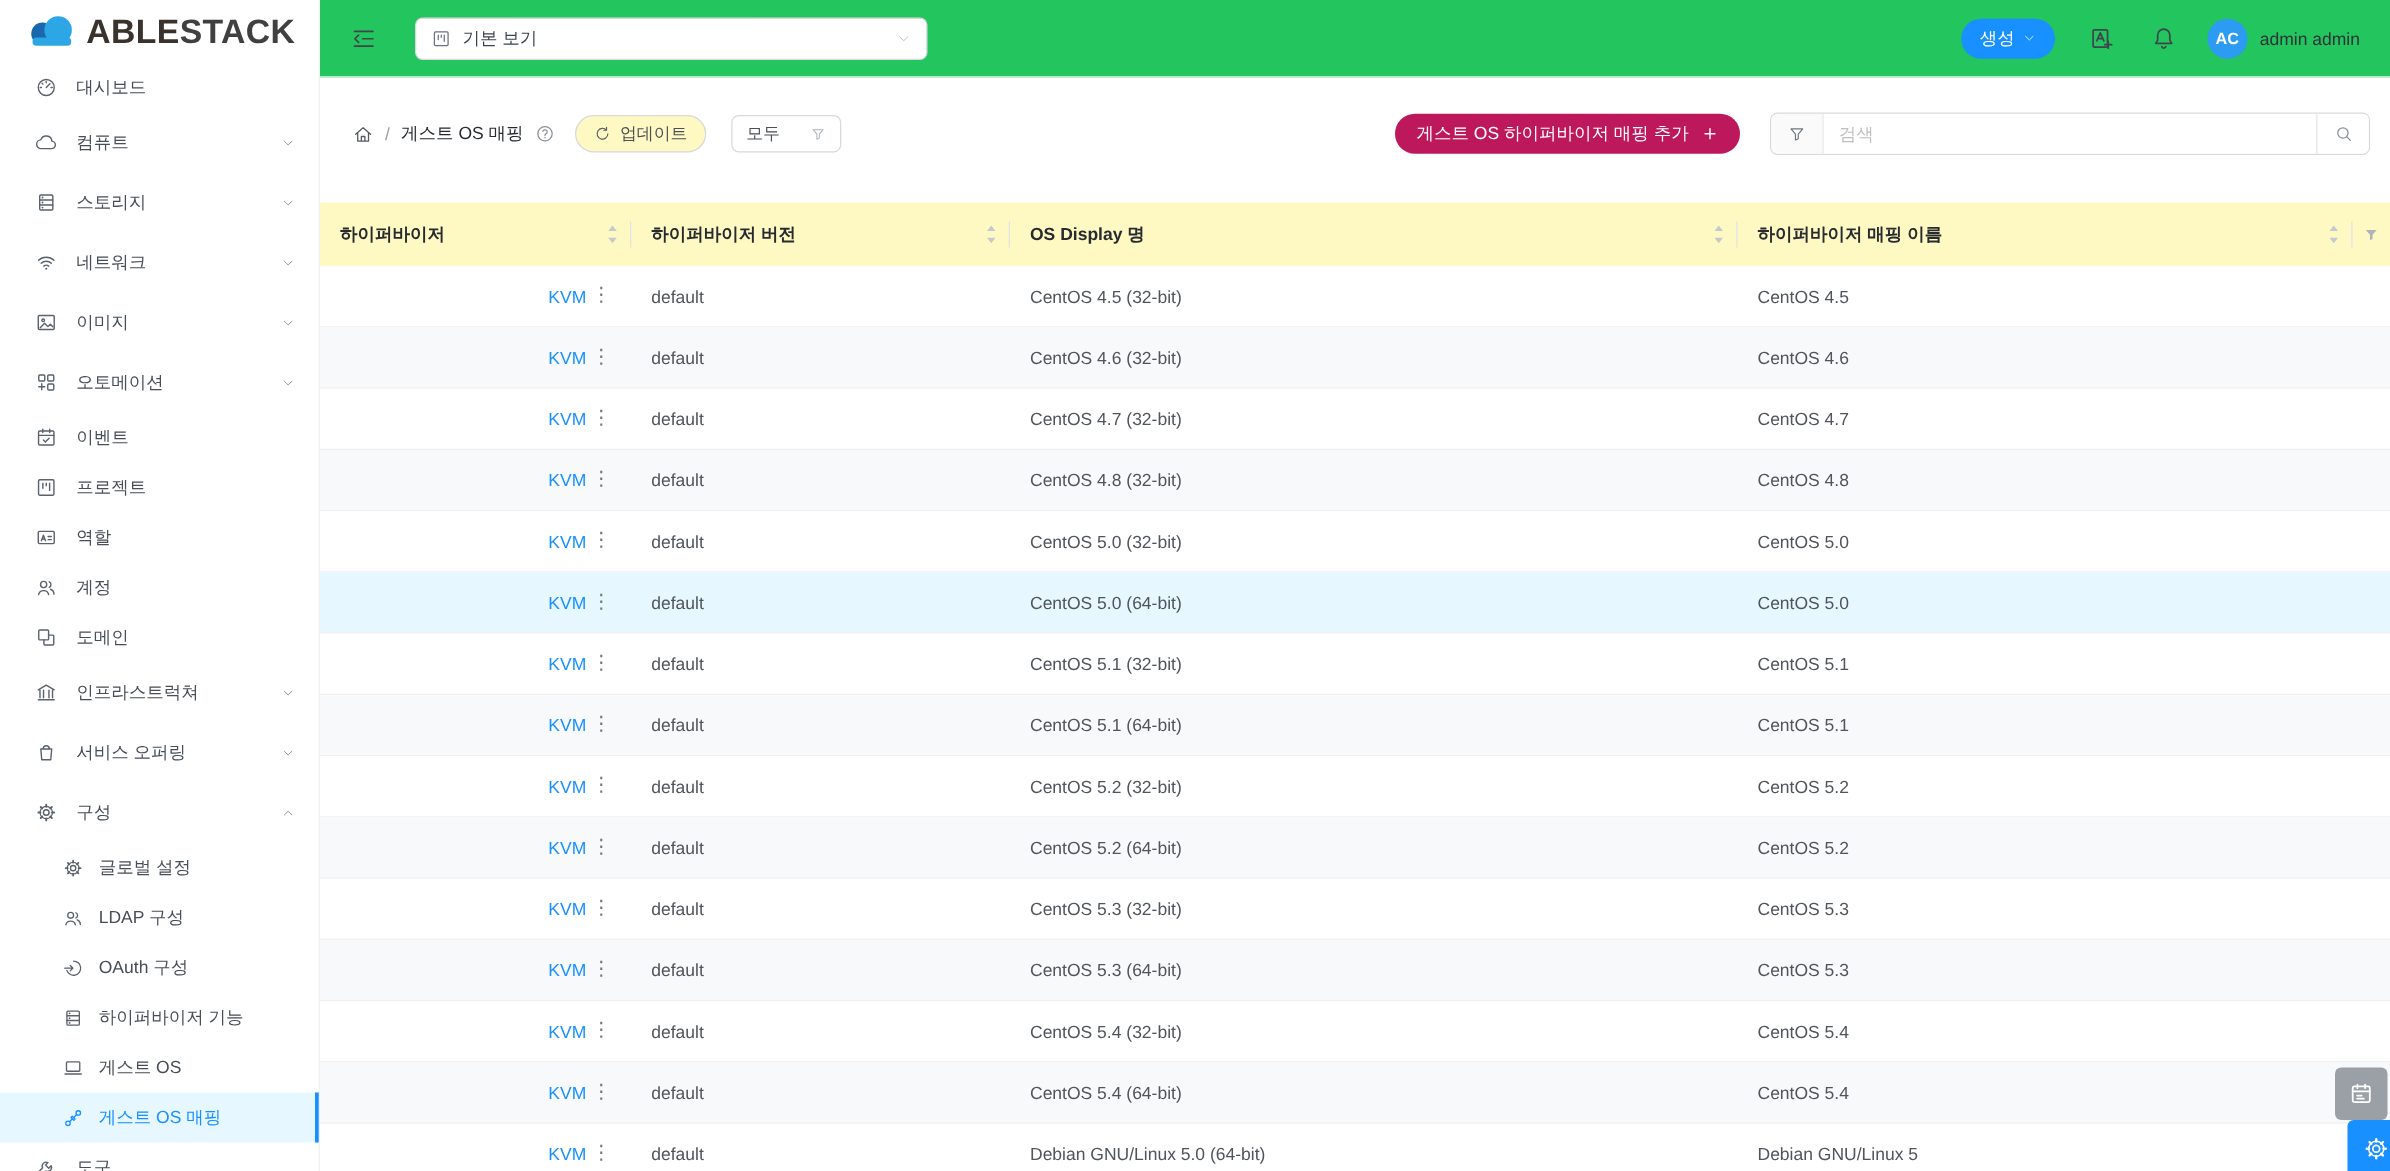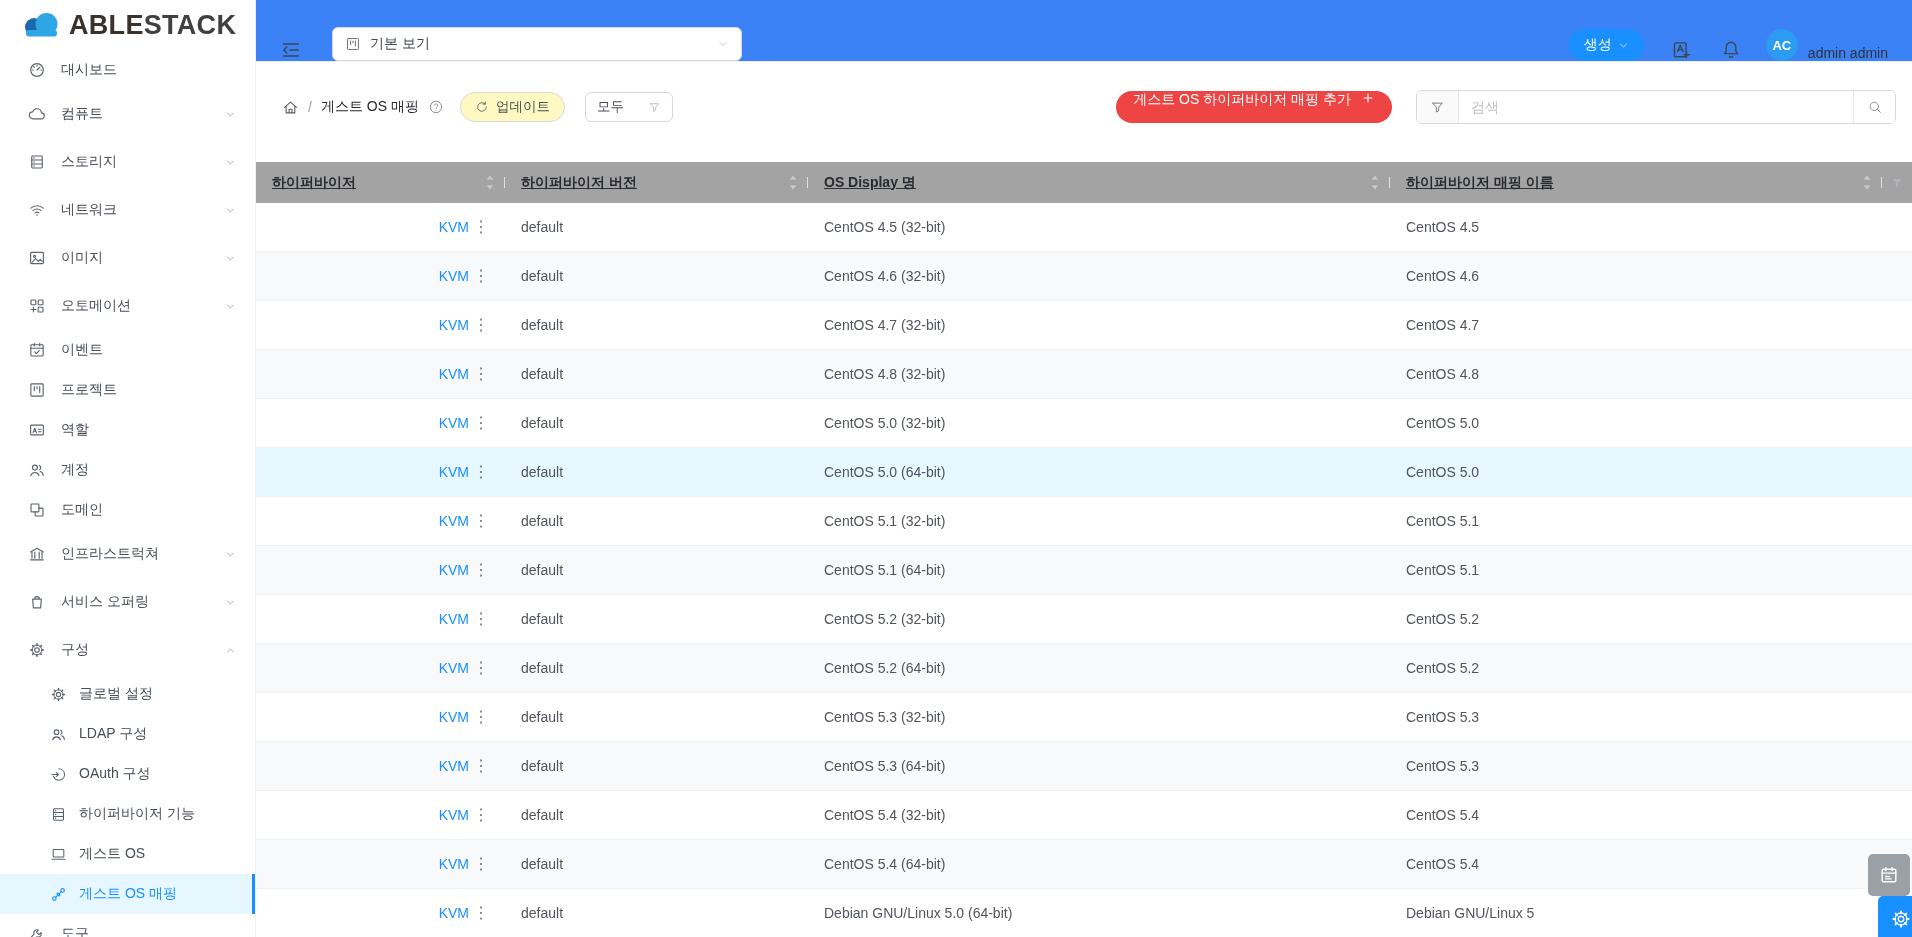--- a/index.html
+++ b/index.html
@@ -27,22 +27,22 @@
   .mi-icon { width:18px; height:18px; color:#5a626c; flex:none; }
   .menu-item.level2 .mi-icon { width:17px; height:17px; }
   .mi-label { margin-left:15px; }
   .menu-item.level2 .mi-label { margin-left:12px; }
   .mi-chevron { position:absolute; right:19px; width:11px; height:11px; color:#7d848c; }
   .menu-item.selected { background:#e6f7ff; color:#1890ff; }
   .menu-item.selected .mi-icon { color:#1890ff; }
   .menu-item.selected::after { content:''; position:absolute; right:0; top:0; bottom:0; width:3px; background:#1890ff; }
 
   
-  .topbar { position:absolute; left:256px; top:0; right:0; height:62px; background:#3b82f6;
-            border-bottom:1px solid #eef0f3; display:flex; align-items:flex-end; padding:0 24px; z-index:5; }
+  .topbar { position:absolute; left:256px; top:0; right:0; height:62px; background:#22c55e;
+            border-bottom:1px solid #eef0f3; display:flex; align-items:center; padding:0 24px; z-index:5; }
   .fold-btn { width:22px; height:22px; color:#3f454c; cursor:pointer; flex:none; }
   .view-select { margin-left:30px; width:410px; height:34px; border:1px solid #d9d9d9; border-radius:6px;
                  display:flex; align-items:center; padding:0 12px; gap:9px; color:#3f454c; font-size:14px;
                  cursor:pointer; background:#fff; }
   .vs-icon { width:16px; height:16px; color:#6b7178; }
   .vs-caret { margin-left:auto; width:12px; height:12px; color:#bfbfbf; }
   .topbar-spacer { flex:1; }
   .btn-create { height:32px; padding:0 15px; background:#1890ff; color:#fff; border:none; border-radius:16px;
                 display:flex; align-items:center; gap:6px; font-size:14px; cursor:pointer;
                 font-family:"Liberation Sans",sans-serif; }
@@ -61,39 +61,39 @@
   .bc-help { width:16px; height:16px; color:#8c9196; margin-left:9px; cursor:pointer; }
   .btn-update { margin-left:16px; height:30px; border:1px solid #d9d9d9; border-radius:15px; background:#fef9c3;
                 padding:0 14px; display:flex; align-items:center; gap:7px; color:#4b5056; font-size:13.5px;
                 cursor:pointer; font-family:"Liberation Sans",sans-serif; }
   .btn-update .icon { width:14px; height:14px; color:#565c63; }
   .select-all { margin-left:20px; width:88px; height:30px; border:1px solid #d9d9d9; border-radius:6px;
                 display:flex; align-items:center; padding:0 11px; font-size:13.5px; color:#4b5056;
                 cursor:pointer; background:#fff; }
   .select-all .icon { margin-left:auto; width:13px; height:13px; color:#aeb4bb; }
   .tb-spacer { flex:1; }
-  .btn-add { height:32px; background:#ef4444; border:none; border-radius:16px; color:#fff; font-size:14px;
-             padding:0 17px; display:flex; gap:10px; cursor:pointer;
+  .btn-add { height:32px; background:#be185d; border:none; border-radius:16px; color:#fff; font-size:14px;
+             padding:0 17px; display:flex; align-items:center; gap:10px; cursor:pointer;
              font-family:"Liberation Sans",sans-serif; }
   .btn-add .icon { width:14px; height:14px; color:#fff; }
   .search-group { margin-left:24px; width:480px; height:34px; border:1px solid #d9d9d9; border-radius:6px;
                   display:flex; align-items:stretch; overflow:hidden; background:#fff; }
   .sg-addon { width:42px; background:#fafafa; border-right:1px solid #e4e6e9; display:flex; align-items:center;
               justify-content:center; color:#6f757c; cursor:pointer; }
   .sg-addon .icon { width:15px; height:15px; }
   .sg-input { flex:1; border:none; outline:none; padding:0 12px; font-size:14px; color:#333;
               font-family:"Liberation Sans",sans-serif; background:#fff; }
   .sg-input::placeholder { color:#bfbfbf; }
   .sg-btn { width:42px; border-left:1px solid #e4e6e9; background:#fff; display:flex; align-items:center;
             justify-content:center; color:#8c9196; cursor:pointer; }
   .sg-btn .icon { width:16px; height:16px; }
 
   
   .table { position:absolute; left:256px; right:0; top:162px; bottom:-20px; z-index:2; }
-  .thead { display:grid; grid-template-columns:249px 303px 582px 492px 1fr; height:41px; background:#a3a3a3;text-decoration:underline; }
+  .thead { display:grid; grid-template-columns:249px 303px 582px 492px 1fr; height:51px; background:#fef9c3; }
   .th { display:flex; align-items:center; justify-content:space-between; padding:0 10px 0 16px;
         font-size:14px; font-weight:bold; color:#272b30; position:relative; cursor:pointer; }
   .th:not(.th-filter)::after { content:''; position:absolute; right:0; top:15px; bottom:15px; width:1px; background:#dfe2e7; }
   .th-sorter { width:10px; height:17px; color:#c4c9d0; flex:none; margin-left:8px; }
   .th-filter { justify-content:center; padding:0; color:#aeb4bb; }
   .th-filter .icon { width:14px; height:14px; }
   .tr { display:grid; grid-template-columns:249px 303px 582px 492px 1fr; height:49px;
         border-bottom:1px solid #f0f0f0; background:#fff; cursor:pointer; }
   .tr.striped { background:#f8f9fa; }
   .tr.highlight { background:#e6f7ff; }

